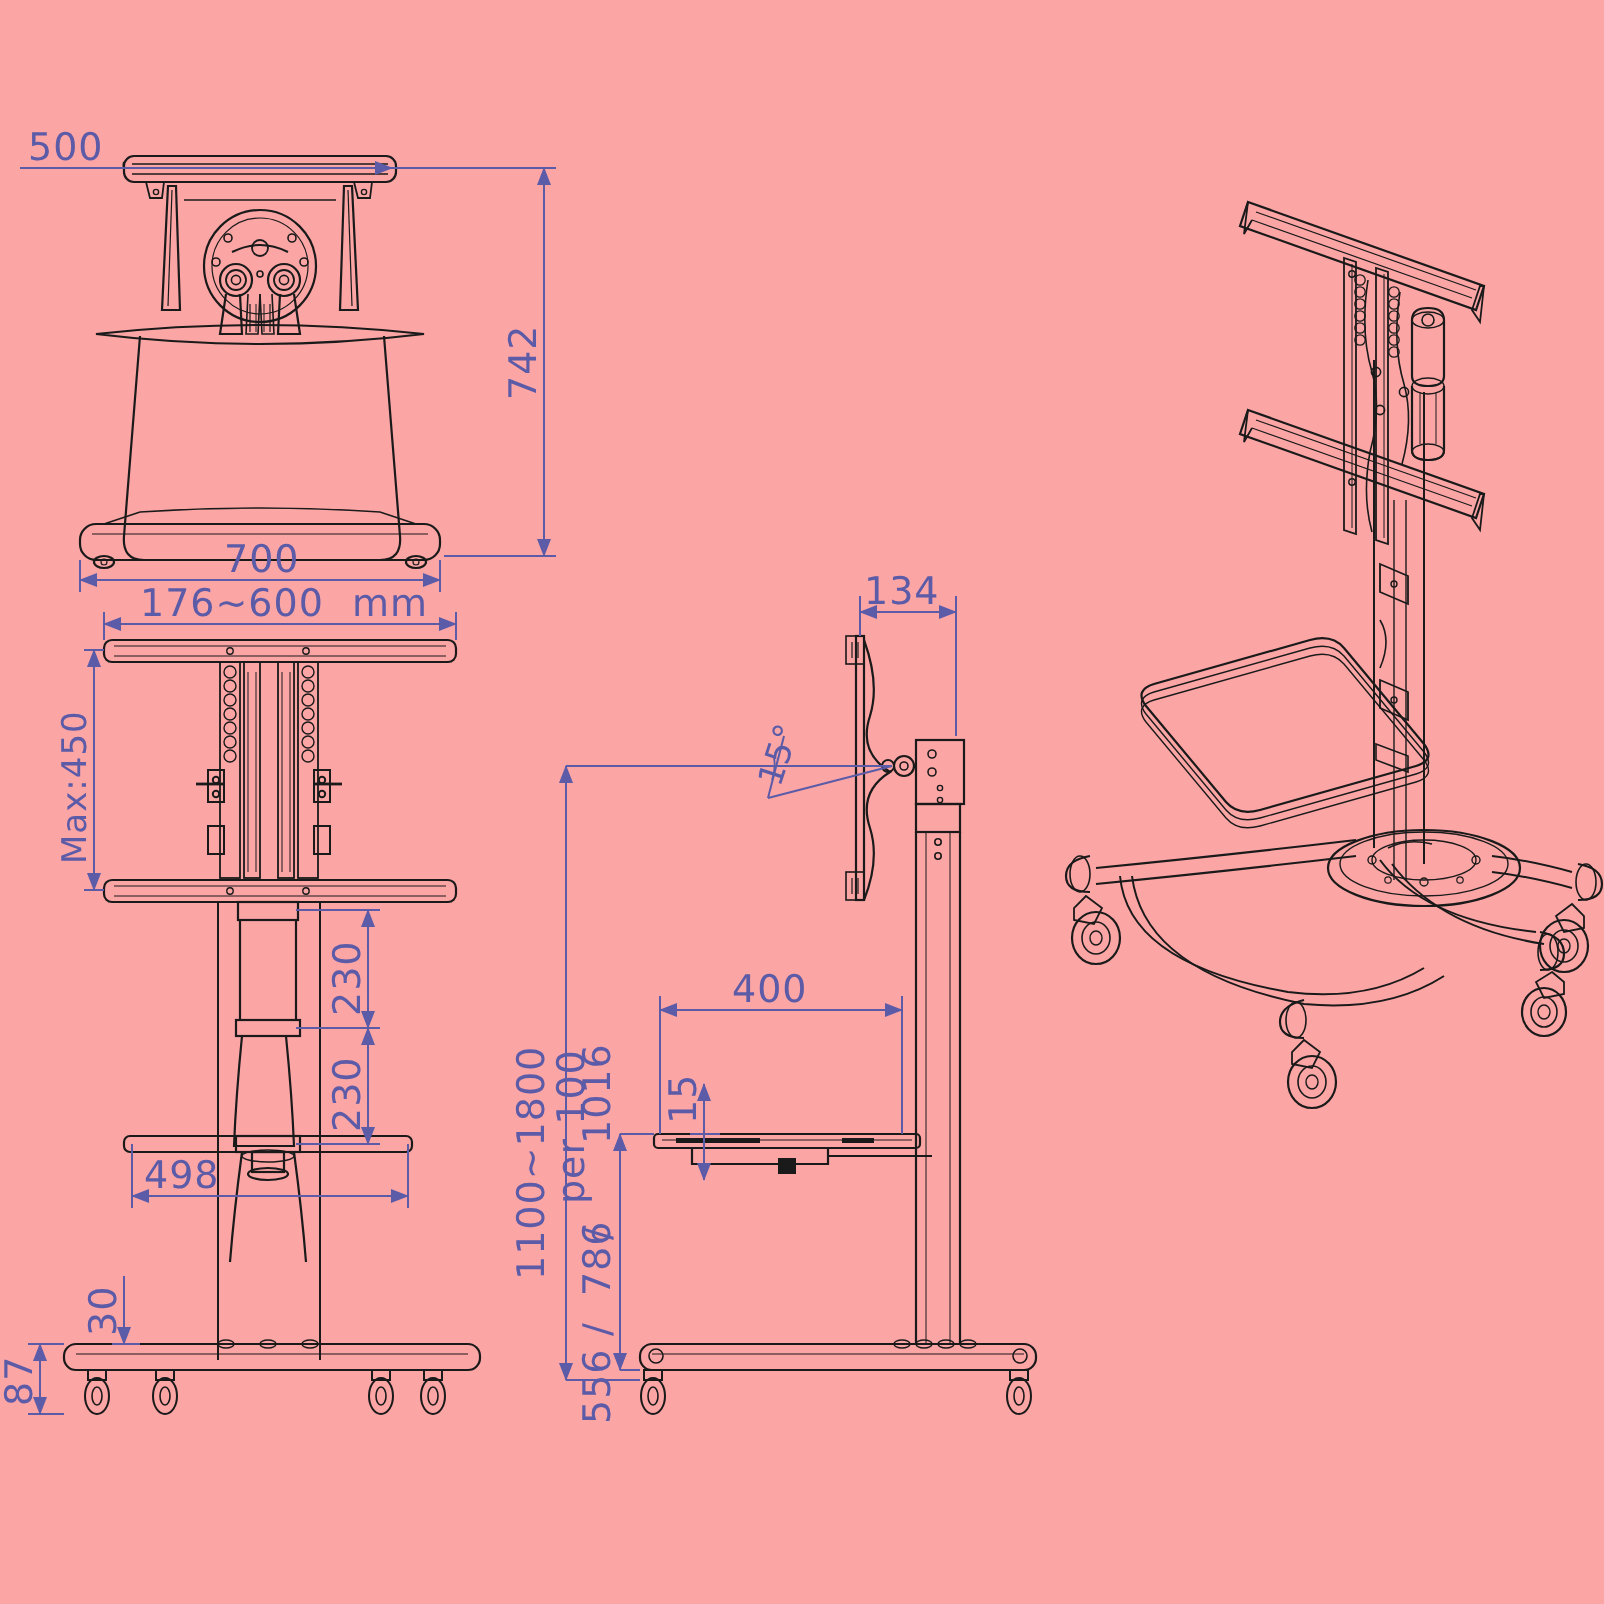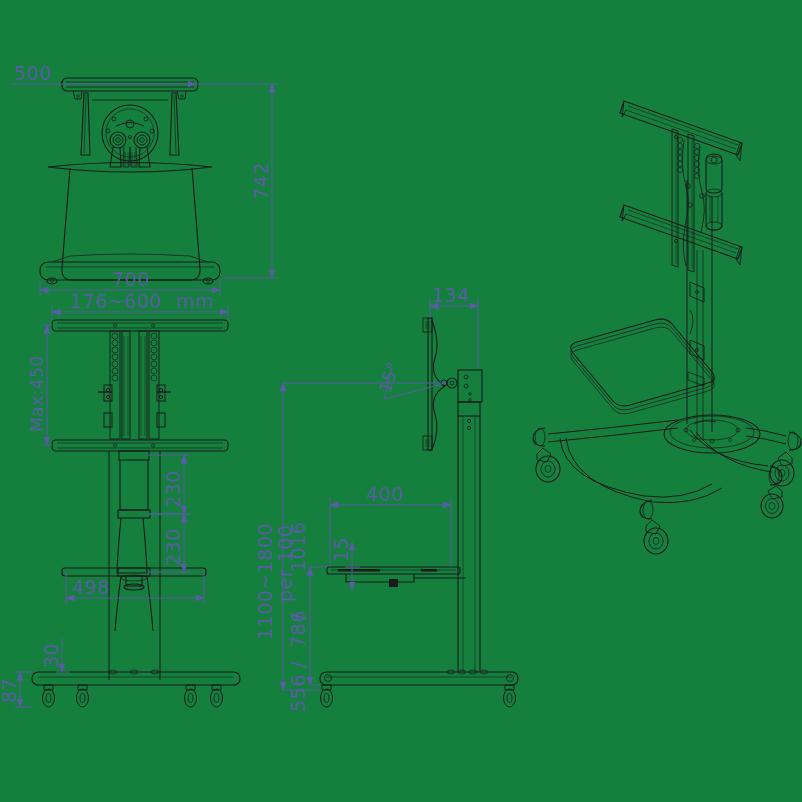--- a/index.html
+++ b/index.html
@@ -1,18 +1,18 @@
 <!DOCTYPE html>
 <html><head>
 <meta charset="utf-8">
 <style>
   html,body{margin:0;padding:0;background:#ffffff;}
   body{width:802px;height:802px;overflow:hidden;
        font-family:"DejaVu Sans","Liberation Sans",sans-serif;}
-  #sheet{position:relative;width:802px;height:802px;background:#15803d;}
+  #sheet{position:relative;width:802px;height:802px;background:#fca5a5;}
   #sheet svg{position:absolute;top:0;left:0;}
   .dimtxt{fill:#5b5ba8;font-family:"DejaVu Sans","Liberation Sans",sans-serif;
           font-size:19px;letter-spacing:0.5px;}
   .dimtxt.sm{font-size:17px;}
 </style>
 </head>
 <body>
 
 <div id="sheet">
 

